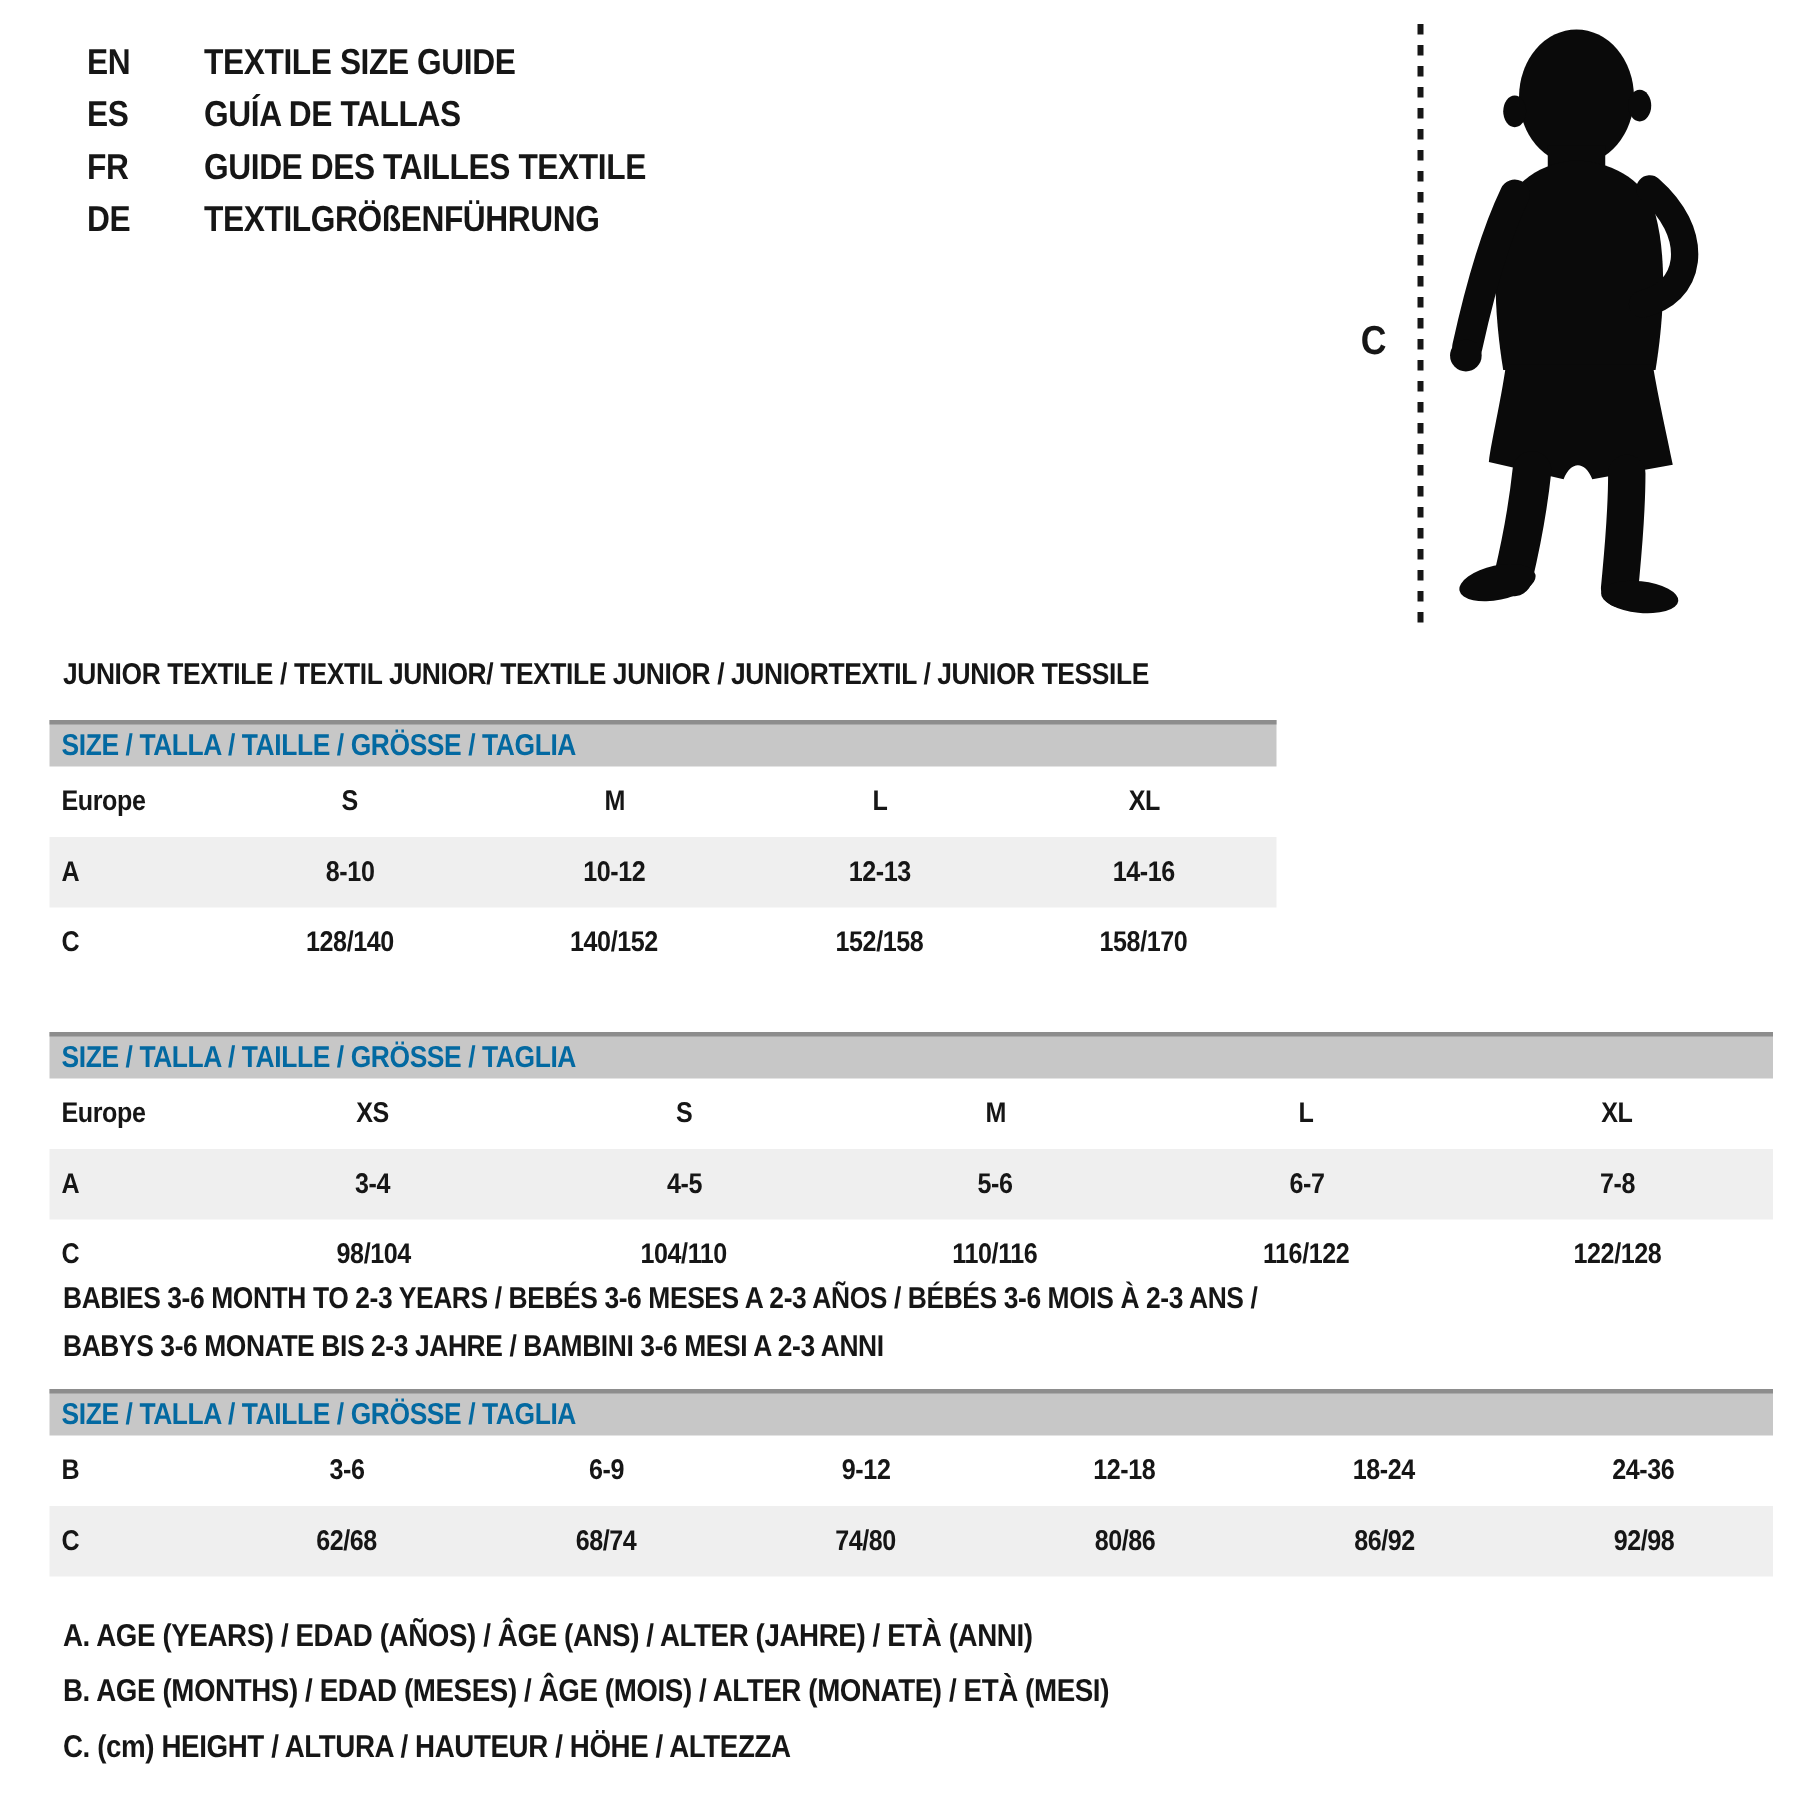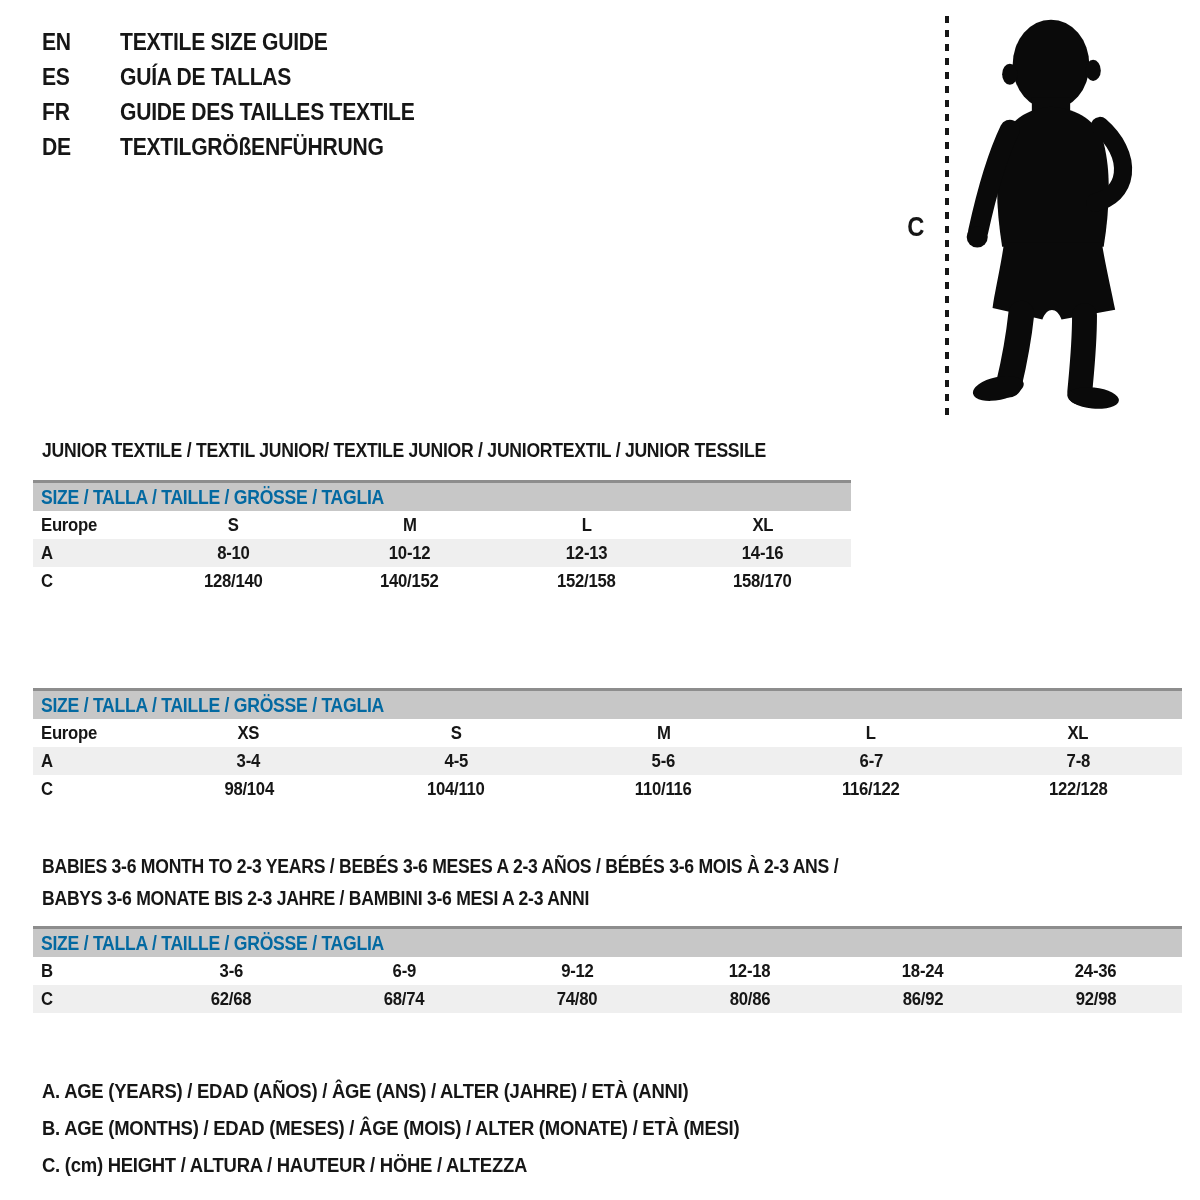--- a/index.html
+++ b/index.html
@@ -15,37 +15,37 @@
     font-family:"Liberation Sans","DejaVu Sans",sans-serif;
     font-weight:bold;color:var(--ink);
   }
   
   .t{display:inline-block;transform:scaleX(.88);transform-origin:center;white-space:nowrap;letter-spacing:-.3px;}
   .t.lx{transform-origin:left center;}
 
   
   .langs{position:absolute;top:24px;left:42px;}
   .lang-row{display:flex;height:35px;align-items:center;font-size:24px;}
-  .lang-code{width:78px;}
+  .lang-code{width:78px;margin-left:16px;}
 
   
   .figure-c{position:absolute;left:906px;top:212px;font-size:27px;}
   .dash-line{position:absolute;left:944px;top:16px;}
   .silhouette{position:absolute;left:960px;top:12px;}
 
   
   .sec-title{position:absolute;left:42px;font-size:20px;line-height:32px;}
 
   
   .sg-table{position:absolute;left:33px;font-size:19px;}
   .size-bar{
     height:31px;background:var(--size-bar-bg);border-top:3px solid var(--size-bar-border);
     display:flex;align-items:center;padding-left:8px;color:#0369a1;font-size:20px;
   }
-  .row{display:grid;height:28px;align-items:center;}
+  .row{display:grid;height:47px;align-items:center;}
   .cols-4{grid-template-columns:112px repeat(4,1fr);}
   .cols-5{grid-template-columns:112px repeat(5,1fr);}
   .cols-6{grid-template-columns:112px repeat(6,1fr);}
   .cell{text-align:center;}
   .cell.label{text-align:left;padding-left:8px;}
   .row.shaded{background:var(--row-shade);}
   .w-junior{width:818px;}
   .w-full{width:1149px;}
 
   

